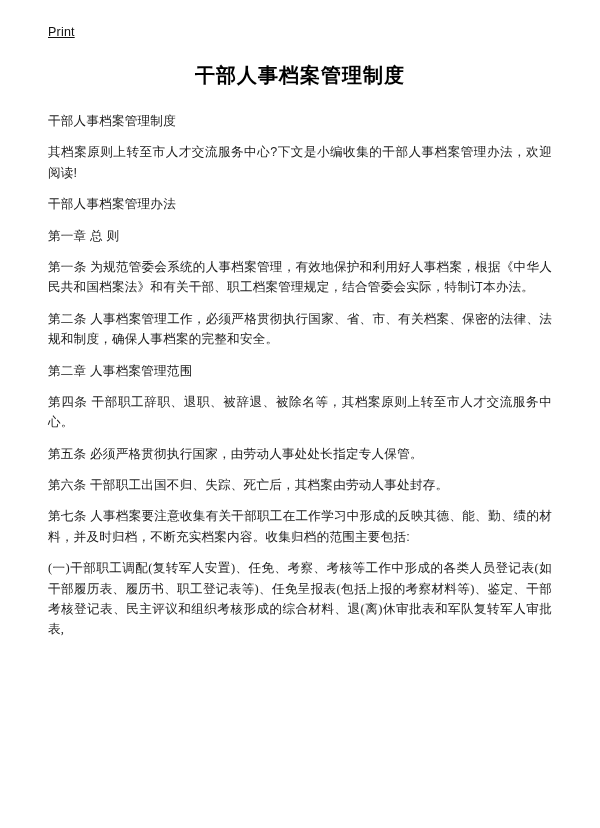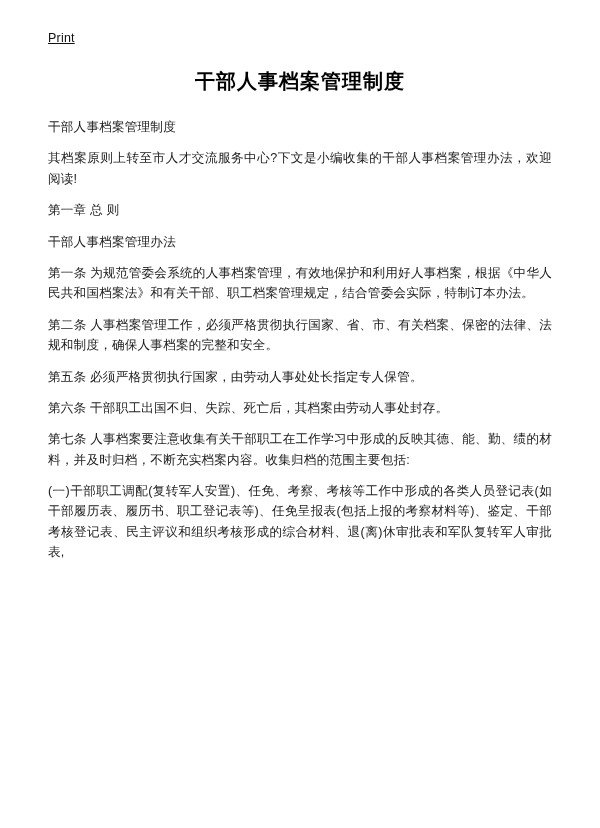--- a/index.html
+++ b/index.html
@@ -12,21 +12,21 @@
     height: 828px;
     font-family: "Liberation Sans", sans-serif;
     color: #1a1a1a;
     -webkit-font-smoothing: antialiased;
   }
   .page {
     position: relative;
     width: 600px;
     height: 828px;
     box-sizing: border-box;
-    padding: 28px 48px 0 48px;
+    padding: 22px 48px 0 48px;
     overflow: hidden;
   }
   .print-link {
     font-size: 12.5px;
     color: #111;
     line-height: 1.2;
     margin: 0 0 0 0;
     letter-spacing: 0.2px;
   }
   .doc-title {
@@ -43,37 +43,40 @@
   .para {
     font-size: 12.6px;
     line-height: 1.62;
     margin: 0 0 11px 0;
     text-align: justify;
     color: #1b1b1b;
     letter-spacing: 0.2px;
   }
   .para:last-child {
     margin-bottom: 16px;
+    font-family: Liberation Serif, serif;
   }
 </style>
 </head>
 <body>
 
 <div class="page">
 
   <a class="print-link" href="#">Print</a>
 
   <h1 class="doc-title">干部人事档案管理制度</h1>
 
   <div class="body-copy">
     <p class="para">干部人事档案管理制度</p>
     <p class="para">其档案原则上转至市人才交流服务中心?下文是小编收集的干部人事档案管理办法，欢迎阅读!</p>
+    <p class="para">干部人事档案管理办法</p>
     <p class="para">第一章 总 则</p>
-    <p class="para">干部人事档案管理办法</p>
     <p class="para">第一条 为规范管委会系统的人事档案管理，有效地保护和利用好人事档案，根据《中华人民共和国档案法》和有关干部、职工档案管理规定，结合管委会实际，特制订本办法。</p>
     <p class="para">第二条 人事档案管理工作，必须严格贯彻执行国家、省、市、有关档案、保密的法律、法规和制度，确保人事档案的完整和安全。</p>
+    <p class="para">第二章 人事档案管理范围</p>
+    <p class="para">第四条 干部职工辞职、退职、被辞退、被除名等，其档案原则上转至市人才交流服务中心。</p>
     <p class="para">第五条 必须严格贯彻执行国家，由劳动人事处处长指定专人保管。</p>
     <p class="para">第六条 干部职工出国不归、失踪、死亡后，其档案由劳动人事处封存。</p>
     <p class="para">第七条 人事档案要注意收集有关干部职工在工作学习中形成的反映其德、能、勤、绩的材料，并及时归档，不断充实档案内容。收集归档的范围主要包括:</p>
     <p class="para">(一)干部职工调配(复转军人安置)、任免、考察、考核等工作中形成的各类人员登记表(如干部履历表、履历书、职工登记表等)、任免呈报表(包括上报的考察材料等)、鉴定、干部考核登记表、民主评议和组织考核形成的综合材料、退(离)休审批表和军队复转军人审批表,</p>
   </div>
 
 </div>
 
 </body></html>

